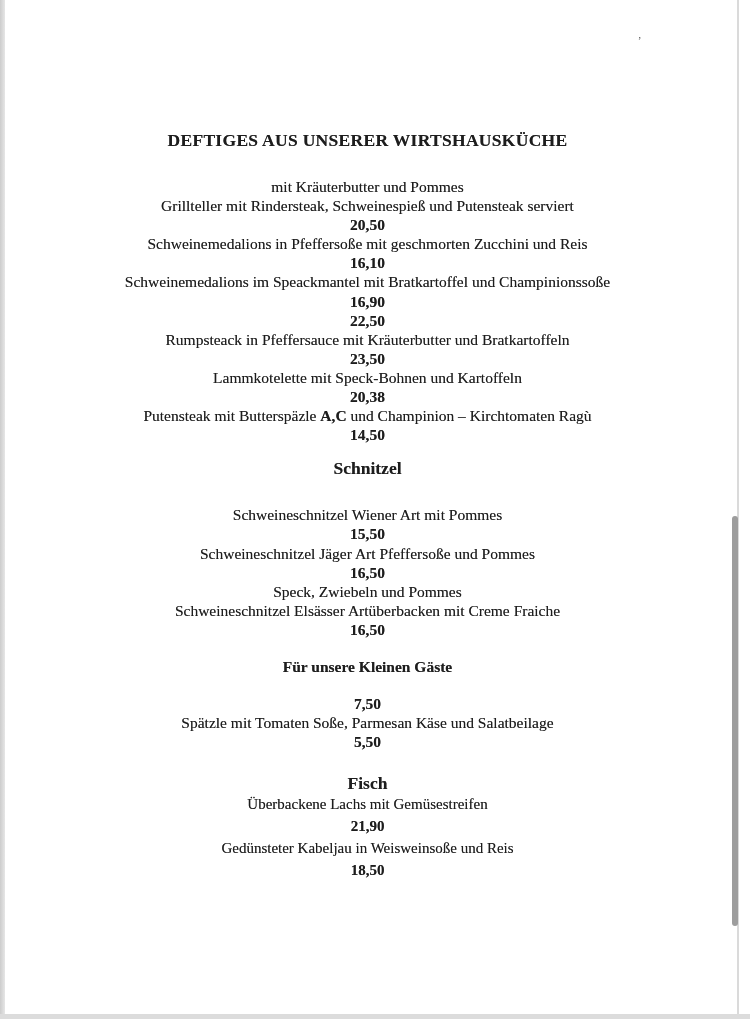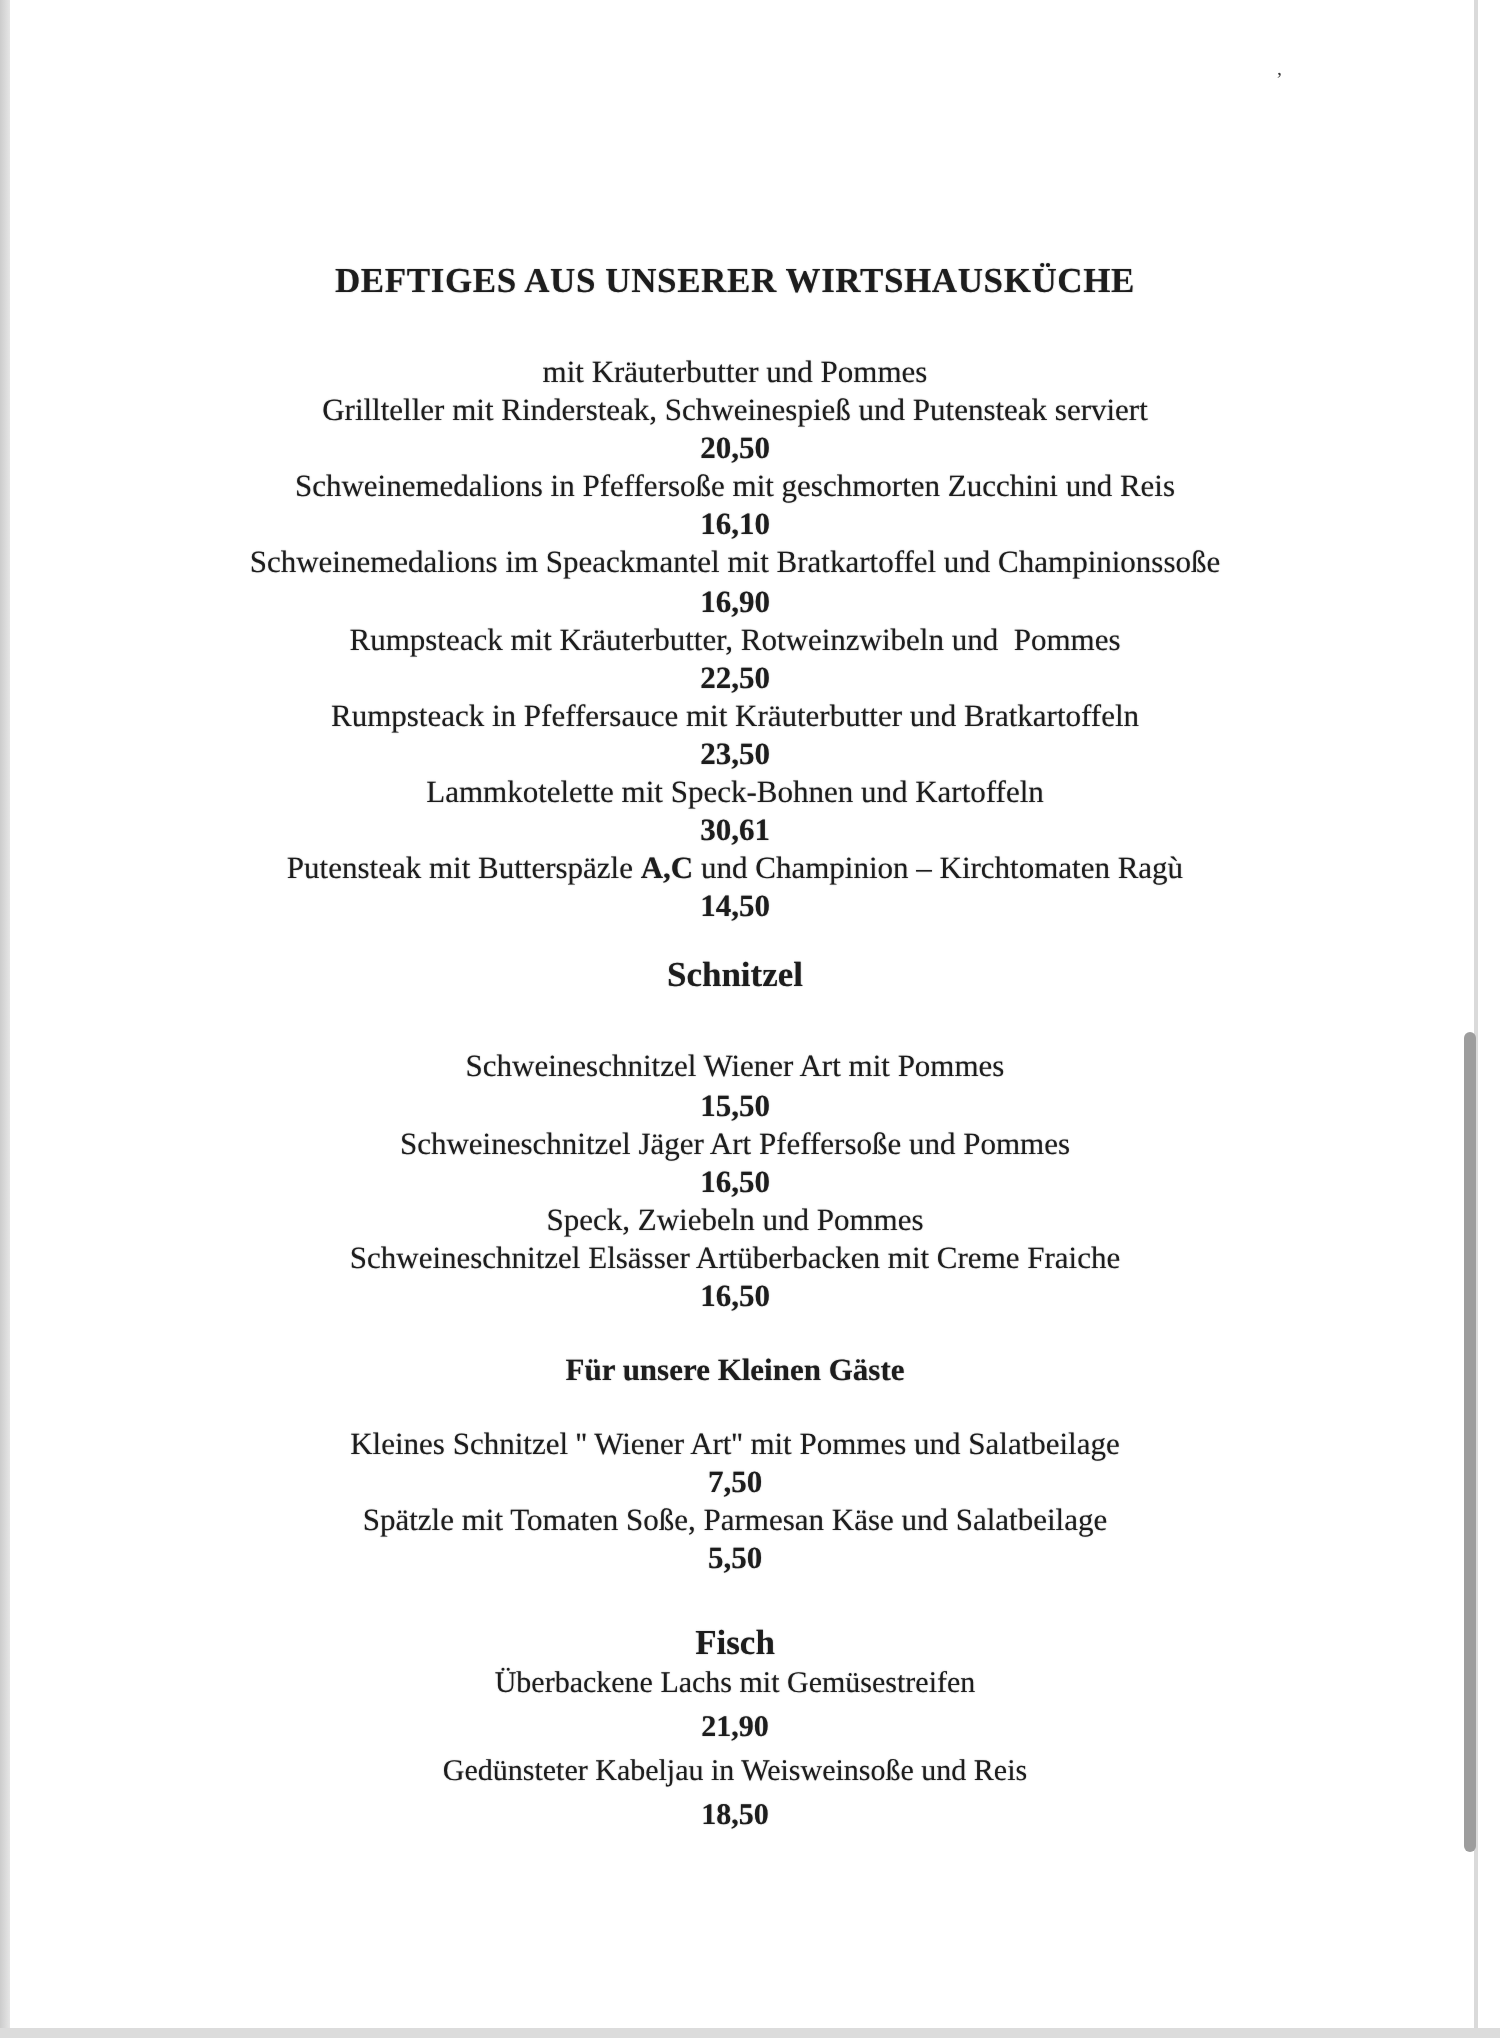--- a/index.html
+++ b/index.html
@@ -80,30 +80,29 @@
       </div>
       <div class="item">
         <div class="line">Schweinemedalions in Pfeffersoße mit geschmorten Zucchini und Reis</div>
         <div class="line price">16,10</div>
       </div>
       <div class="item">
         <div class="line">Schweinemedalions im Speackmantel mit Bratkartoffel und Champinionssoße</div>
         <div class="line price">16,90</div>
       </div>
       <div class="item">
-        <div class="line">Rumpsteack mit Kräuterbutter, Rotweinzwibeln und  Pommes</div>
         <div class="line price">22,50</div>
       </div>
       <div class="item">
         <div class="line">Rumpsteack in Pfeffersauce mit Kräuterbutter und Bratkartoffeln</div>
         <div class="line price">23,50</div>
       </div>
       <div class="item">
         <div class="line">Lammkotelette mit Speck-Bohnen und Kartoffeln</div>
-        <div class="line price">30,61</div>
+        <div class="line price">20,38</div>
       </div>
       <div class="item">
         <div class="line"><span>Putensteak mit Butterspäzle </span><span class="b">A,C</span><span> und Champinion – Kirchtomaten Ragù</span></div>
         <div class="line price">14,50</div>
       </div>
     </section>
 
     <section class="sec-schnitzel">
       <div class="heading-lg">Schnitzel</div>
       <div class="item">
@@ -117,21 +116,20 @@
       <div class="item">
         <div class="line">Speck, Zwiebeln und Pommes</div>
         <div class="line">Schweineschnitzel Elsässer Artüberbacken mit Creme Fraiche</div>
         <div class="line price">16,50</div>
       </div>
     </section>
 
     <section class="sec-kids">
       <div class="heading-sm">Für unsere Kleinen Gäste</div>
       <div class="item">
-        <div class="line">Kleines Schnitzel '' Wiener Art'' mit Pommes und Salatbeilage</div>
         <div class="line price">7,50</div>
       </div>
       <div class="item">
         <div class="line">Spätzle mit Tomaten Soße, Parmesan Käse und Salatbeilage</div>
         <div class="line price">5,50</div>
       </div>
     </section>
 
     <section class="sec-fisch">
       <div class="heading-lg">Fisch</div>

